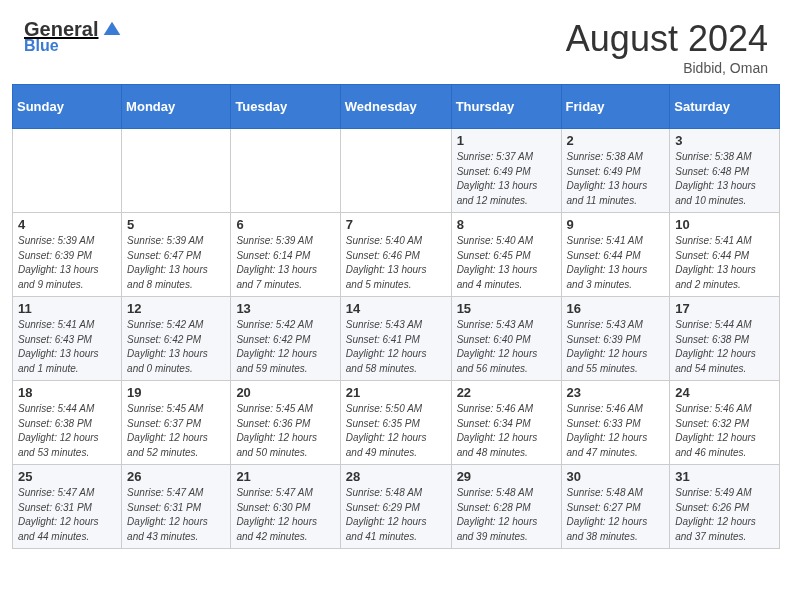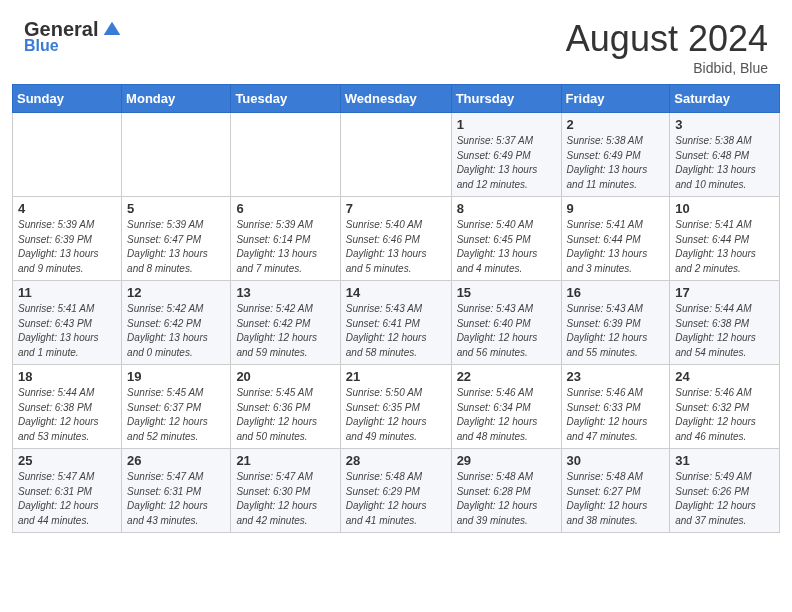--- a/index.html
+++ b/index.html
@@ -18,20 +18,21 @@
     }
     .logo {
       display: flex;
       flex-direction: column;
       align-items: flex-start;
     }
     .logo-text {
       display: flex;
       align-items: center;
       gap: 2px;
+      text-decoration: underline;
     }
     .logo-general {
       font-size: 20px;
       font-weight: bold;
       color: #333;
     }
     .logo-blue {
       font-size: 20px;
       font-weight: bold;
       color: #3a7bd5;
@@ -60,21 +61,21 @@
       width: 100%;
       border-collapse: collapse;
     }
     thead tr {
       background-color: #3a7bd5;
     }
     thead th {
       color: #fff;
       font-size: 13px;
       font-weight: bold;
-      padding: 6px 4px;
+      padding: 14px 4px;
       text-align: left;
       border: 1px solid #2a6bc5;
     }
     tbody tr {
       vertical-align: top;
     }
     tbody td {
       border: 1px solid #ccc;
       padding: 4px 5px;
       font-size: 10.5px;
@@ -114,21 +115,21 @@
     <div class="logo-text">
       <span class="logo-general">General</span>
       <svg class="logo-icon" viewBox="0 0 24 24">
         <polygon points="12,2 22,18 2,18" fill="#3a7bd5"></polygon>
       </svg>
     </div>
     <span class="logo-blue" style="margin-top:-4px; font-size:16px; font-weight:bold; color:#3a7bd5;">Blue</span>
   </div>
   <div class="title-area">
     <div class="month-title">August 2024</div>
-    <div class="subtitle">Bidbid, Blue</div>
+    <div class="subtitle">Bidbid, Oman</div>
   </div>
 </div>
 
 <div class="calendar-wrapper">
   <table>
     <thead>
       <tr>
         <th>Sunday</th>
         <th>Monday</th>
         <th>Tuesday</th>

